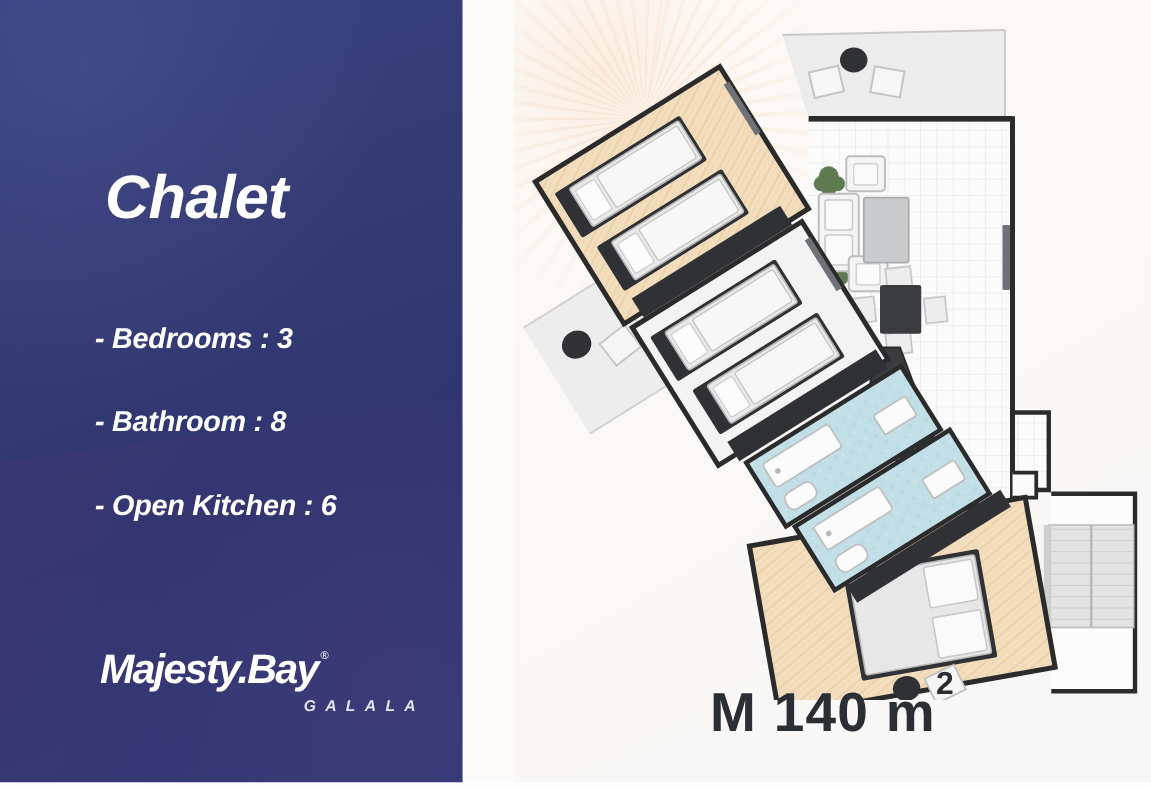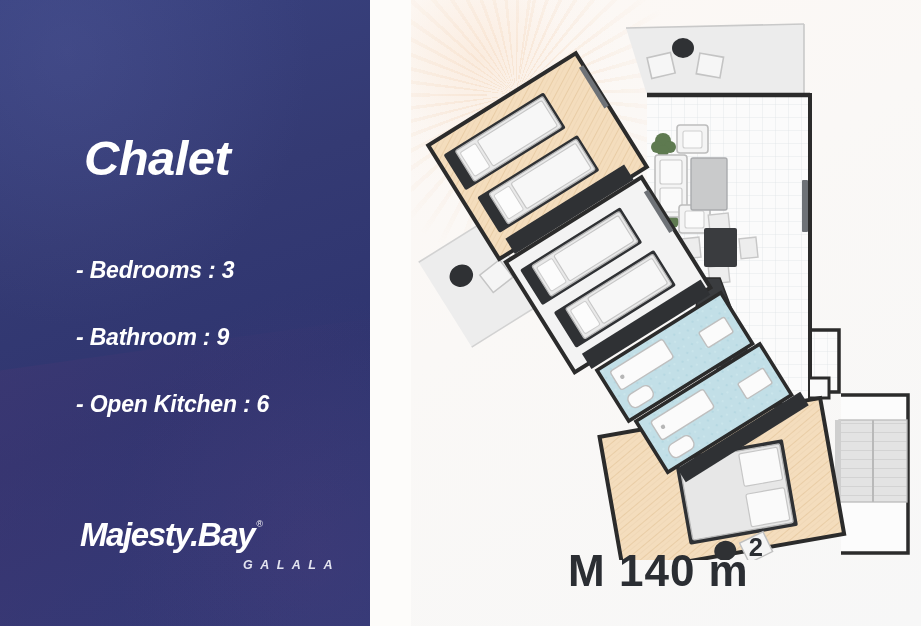--- a/index.html
+++ b/index.html
@@ -171,21 +171,21 @@
 
 <div id="slide">
 
   <div class="left-panel">
     <div class="panel-inner">
 
       <div class="title">Chalet</div>
 
       <div class="spec-list">
         <div class="spec-item">- Bedrooms : 3</div>
-        <div class="spec-item">- Bathroom : 9</div>
+        <div class="spec-item">- Bathroom : 8</div>
         <div class="spec-item">- Open Kitchen : 6</div>
       </div>
 
       <div class="logo-block">
         <div class="logo-word">
           <span>Majesty.Bay</span><span class="logo-tm">®</span>
         </div>
         <div class="logo-sub">GALALA</div>
       </div>
 

